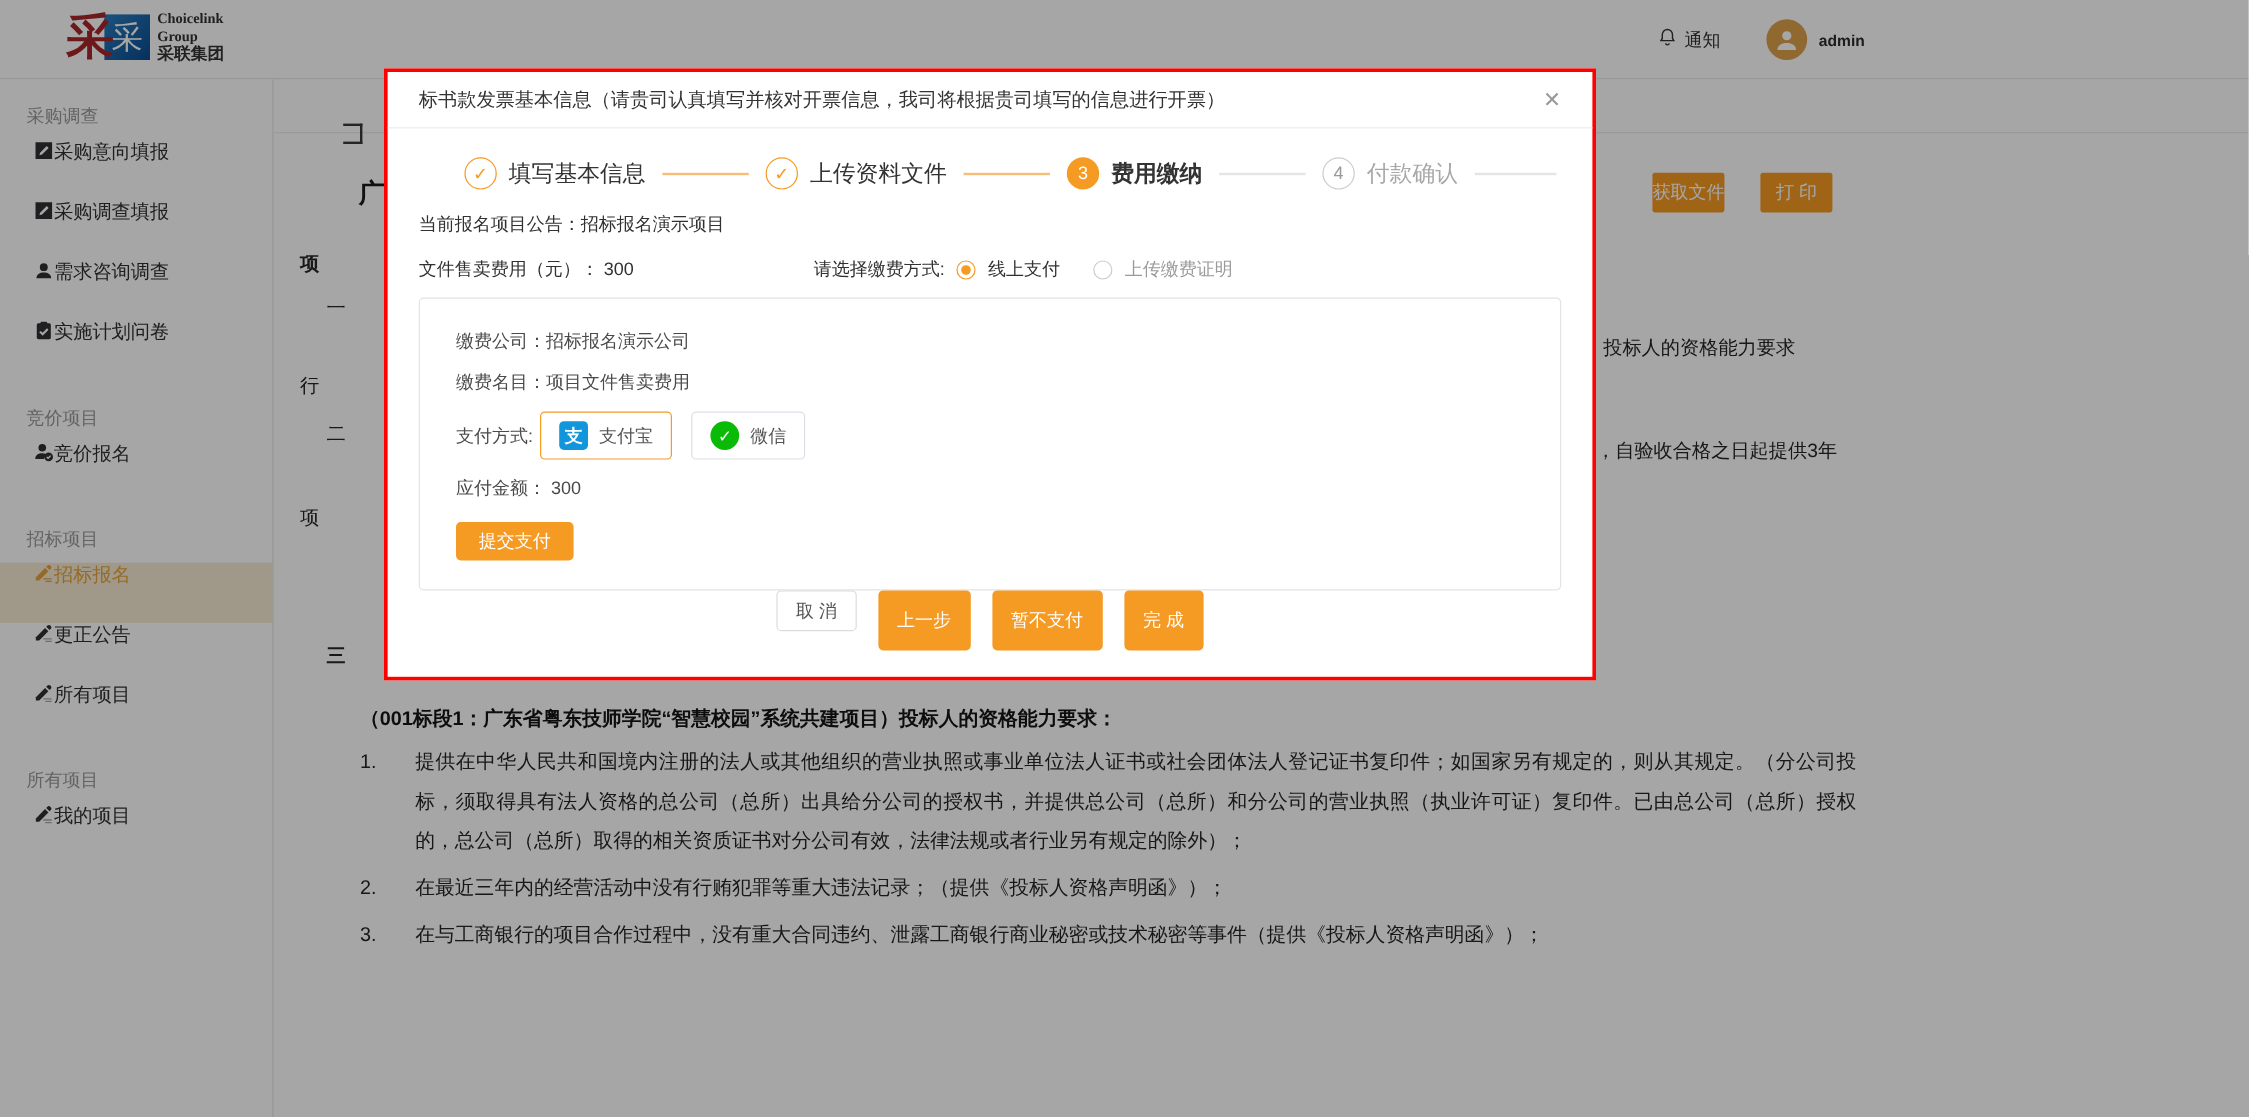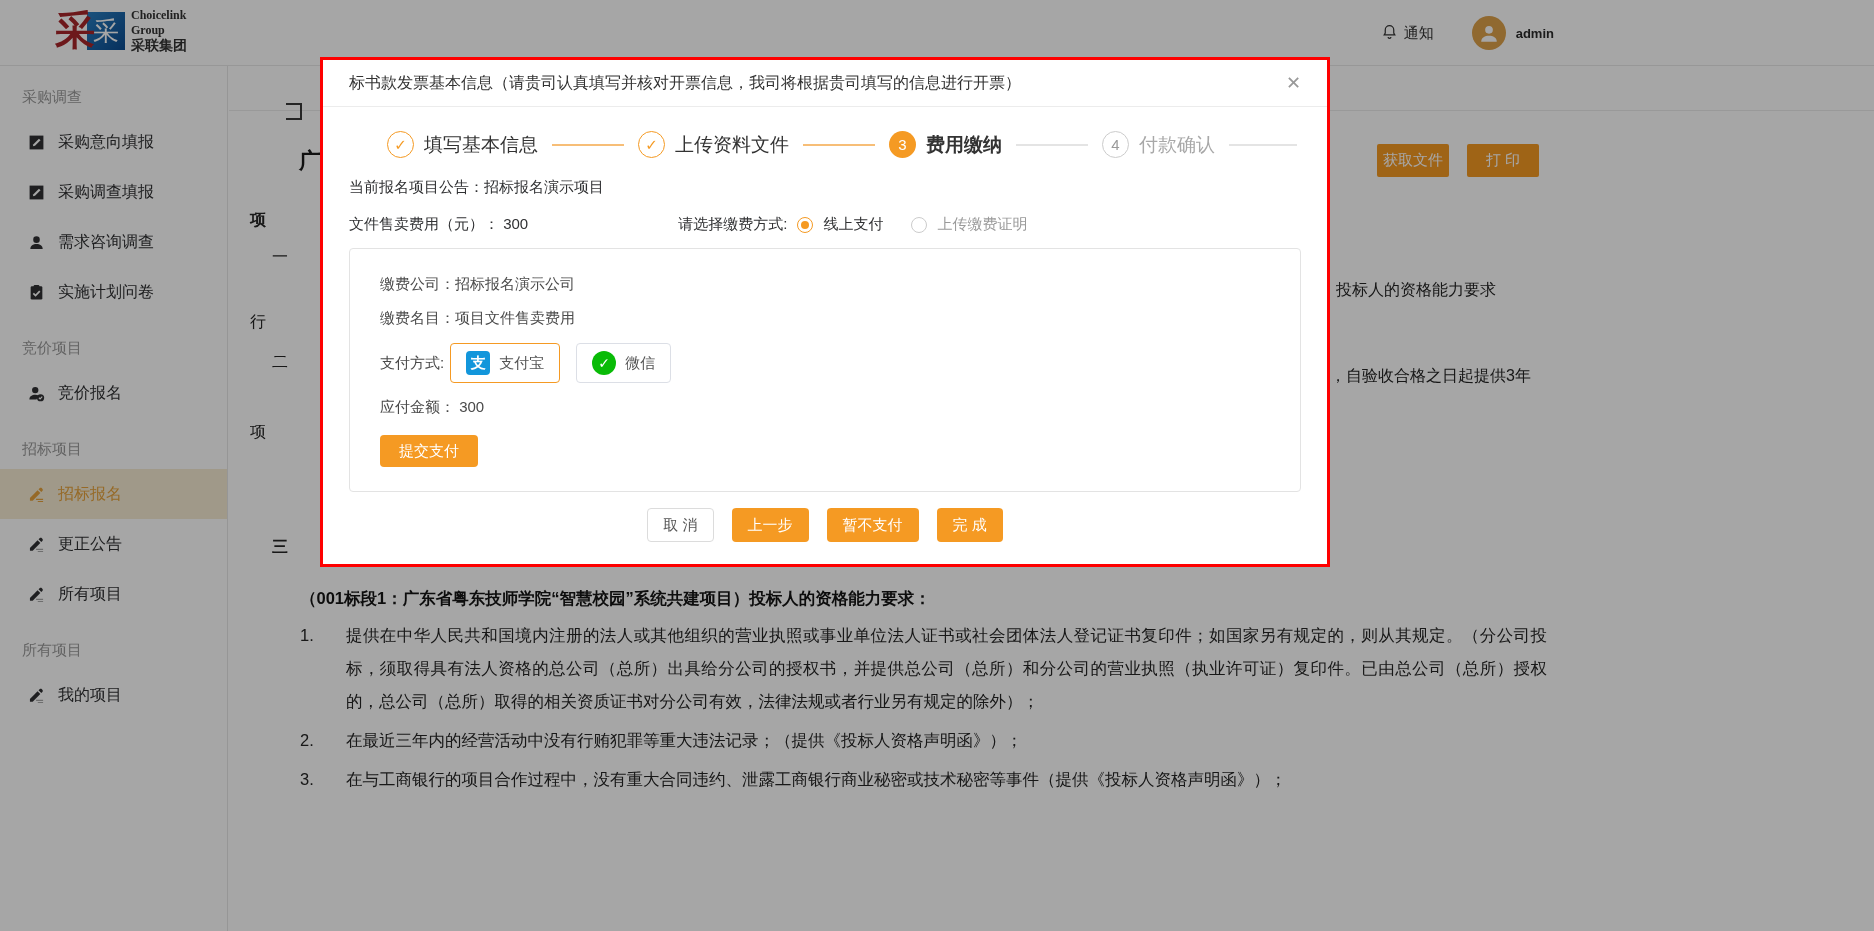--- a/index.html
+++ b/index.html
@@ -15,32 +15,32 @@
   .logo-text .en { font-size:12px; font-weight:700; line-height:1.25; }
   .logo-text .cn { font-size:14px; font-weight:700; line-height:1.2; }
   .header-right { position:absolute; right:320px; top:0; height:66px; display:flex; align-items:center; gap:10px; }
   .notify { display:flex; align-items:center; gap:6px; font-size:15px; color:#333; cursor:pointer; }
   .avatar { width:34px; height:34px; border-radius:50%; background:#dda14a; display:flex; align-items:center; justify-content:center; margin-left:28px; }
   .admin-name { font-size:13px; font-weight:700; color:#2b2b2b; }
 
   
   .sidebar { position:absolute; left:0; top:66px; width:228px; bottom:0; background:#fff; border-right:1px solid #e6e6e6; z-index:2; }
   .side-section-title { padding:22px 0 10px 22px; font-size:15px; color:#999; }
-  .side-item { height:50px; display:flex; align-items:center; padding-left:28px; gap:13px; font-size:16px; color:#303133; cursor:pointer; }
+  .side-item { height:50px; display:flex; padding-left:28px; font-size:16px; color:#303133; cursor:pointer; }
   .side-item .ic { width:17px; height:17px; flex:none; display:flex; }
   .side-item.active { background:#f6ecd3; color:#e6a23c; }
 
   
   .content { position:absolute; left:229px; top:66px; right:0; bottom:0; background:#fff; z-index:1; }
   .toolbar { position:absolute; left:229px; top:66px; right:0; height:45px; border-bottom:1px solid #ebebeb; z-index:1; }
   .collapse-ic { position:absolute; left:286px; top:103px; width:16px; height:17px; border:2px solid #3a3a3a; border-left:none; z-index:1; }
   .frag { position:absolute; font-size:16px; color:#262626; white-space:nowrap; z-index:1; }
   .frag.b { font-weight:700; }
   .page-title-frag { position:absolute; left:299px; top:146px; font-size:22px; font-weight:700; color:#1a1a1a; z-index:1; }
-  .top-btn { position:absolute; top:144px; width:72px; height:33px; background:#f59a23; color:#fff; font-size:15px; border-radius:2px; display:flex; align-items:center; justify-content:center; cursor:pointer; z-index:1; }
+  .top-btn { position:absolute; top:144px; width:60px; height:33px; background:#f59a23; color:#fff; font-size:15px; border-radius:2px; display:flex; align-items:center; justify-content:center; cursor:pointer; z-index:1; }
 
   .reqs { position:absolute; left:300px; top:588px; width:1247px; z-index:1; }
   .req-heading { font-size:16.5px; font-weight:700; color:#141414; margin-bottom:9px; }
   .req-item { display:flex; font-size:16.5px; color:#262626; line-height:33px; margin-bottom:6px; }
   .req-num { width:46px; flex:none; }
   .req-text { flex:1; text-align:justify; }
 
   
   .overlay { position:absolute; inset:0; background:rgba(0,0,0,0.35); z-index:50; }
   .modal { position:absolute; left:320px; top:57px; width:1010px; height:510px; background:#fff; border:3px solid #fe0000; z-index:100; }
@@ -75,21 +75,21 @@
   .prow { font-size:15px; color:#4a4a4a; display:flex; align-items:center; margin-bottom:15px; }
   .pay-btn { display:inline-flex; align-items:center; gap:9px; height:40px; padding:0 15px; border-radius:4px; background:#fff; font-size:15px; color:#555; cursor:pointer; }
   .pay-btn.alipay { border:1px solid #f59a23; margin-left:6px; }
   .pay-btn.wechat { border:1px solid #dcdfe6; margin-left:16px; }
   .alipay-ic { width:24px; height:24px; border-radius:4px; background:#1296db; color:#fff; font-size:15px; font-weight:700; display:flex; align-items:center; justify-content:center; }
   .wechat-ic { width:24px; height:24px; border-radius:50%; background:#09bb07; color:#fff; font-size:14px; font-weight:700; display:flex; align-items:center; justify-content:center; }
   .btn-orange { background:#f59a23; color:#fff; border:none; border-radius:4px; font-size:15px; cursor:pointer; display:inline-flex; align-items:center; justify-content:center; }
   .submit-btn { height:32px; padding:12px 19px; margin-top:3px; }
   .modal-footer { position:absolute; left:0; right:0; bottom:22px; display:flex; justify-content:center; gap:18px; }
   .btn-plain { height:34px; padding:0 15px; background:#fff; border:1px solid #dcdcdc; border-radius:4px; color:#555; font-size:15px; cursor:pointer; display:inline-flex; align-items:center; }
-  .modal-footer .btn-orange { height:34px; padding:0 16px; }
+  .modal-footer .btn-orange { height:50px; padding:0 16px; }
 </style>
 </head>
 <body>
 
 <div class="page">
 
   <div class="header">
     <div class="logo">
       <span class="logo-cai">采</span>
       <span class="logo-box">采</span>

